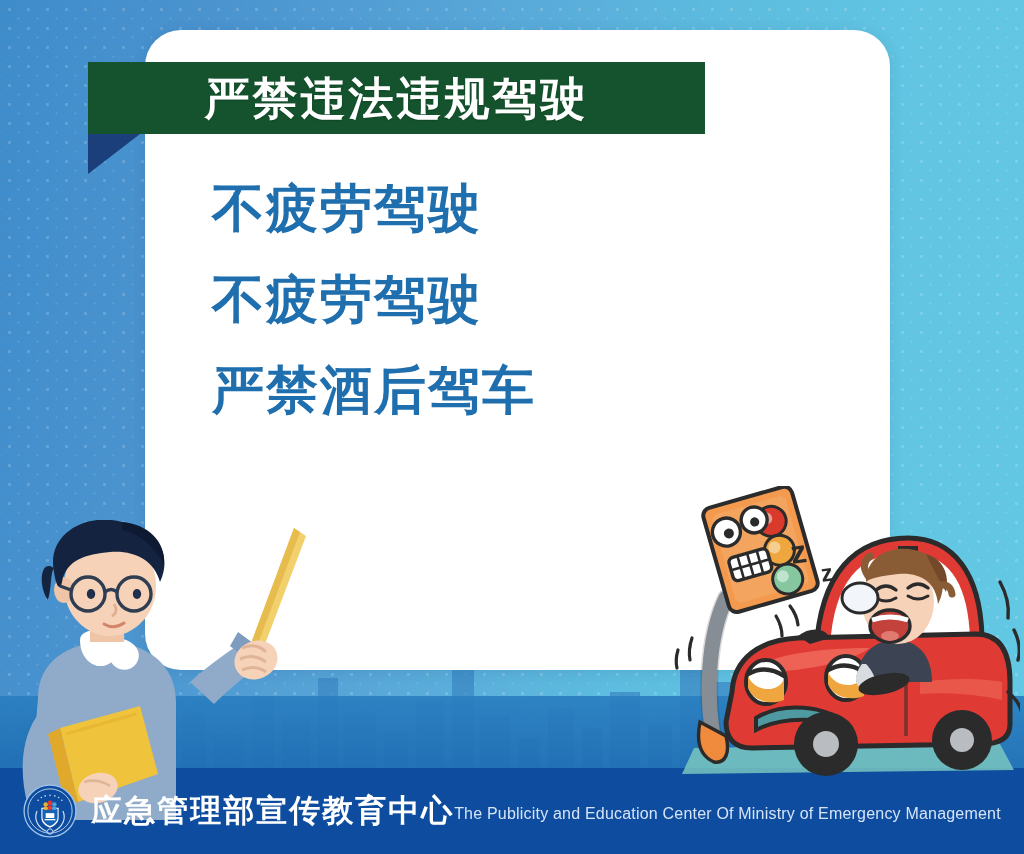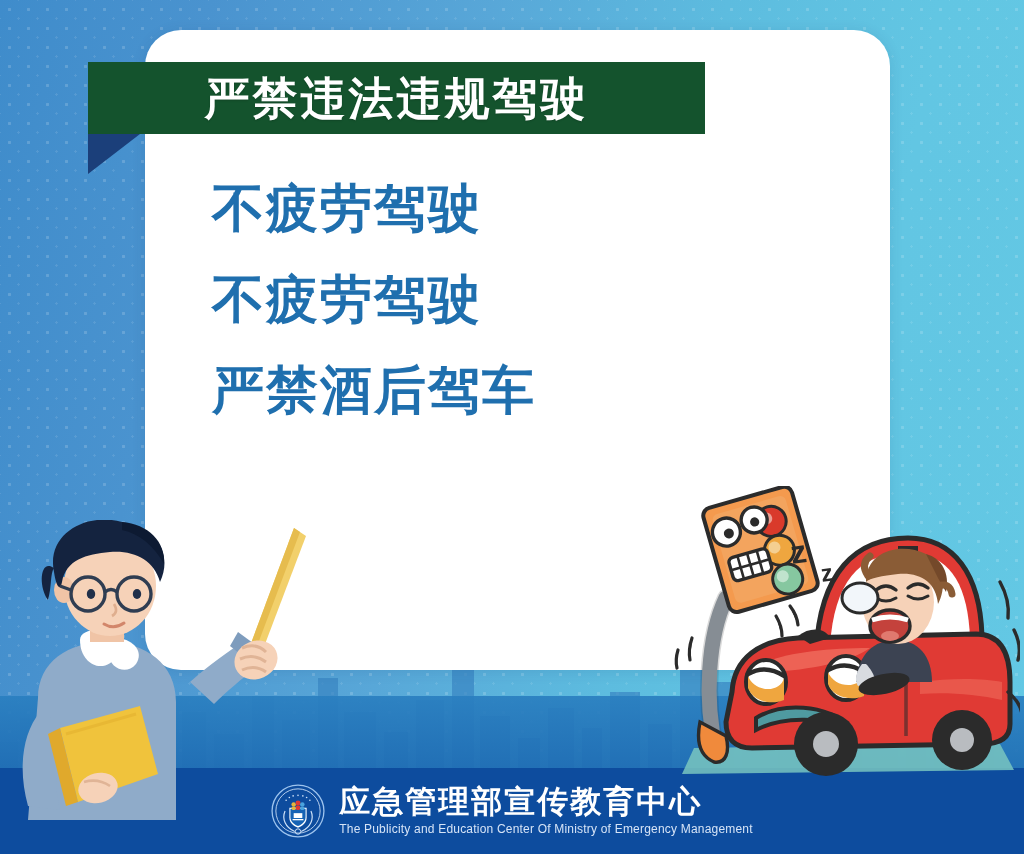--- a/index.html
+++ b/index.html
@@ -99,28 +99,28 @@
     white-space:nowrap;
     text-shadow:0 1px 0 rgba(255,255,255,.6);
   }
   
   .footer-inner {
     position:absolute; left:0; right:0; bottom:0; height:86px;
     display:flex; align-items:center; justify-content:center; gap:14px;
     z-index:9;
   }
   .emblem { width:54px; height:54px; flex:0 0 auto; }
-  .footer-text { display:flex; flex-direction:column; }
+  .footer-text { display:flex; flex-direction:row; }
   .footer-cn {
     color:#ffffff; font-size:31px; font-weight:bold;
     letter-spacing:2px; line-height:1.1; white-space:nowrap;
   }
   .footer-en {
-    color:#d6e4f7; font-size:12px; letter-spacing:.2px;
-    line-height:1.3; margin-top:3px; white-space:nowrap; text-align:center;
+    color:#d6e4f7; font-size:16px; letter-spacing:.2px;
+    line-height:1.3; margin-top:10px; white-space:nowrap; text-align:center;
   }
   
   .teacher { position:absolute; left:-6px; bottom:34px; width:330px; height:300px; z-index:7; }
   .carscene { position:absolute; right:4px; bottom:78px; width:350px; height:290px; z-index:7; }
   .teacher svg, .carscene svg { width:100%; height:100%; display:block; }
 </style>
 </head>
 <body>
 
 <div id="poster">

